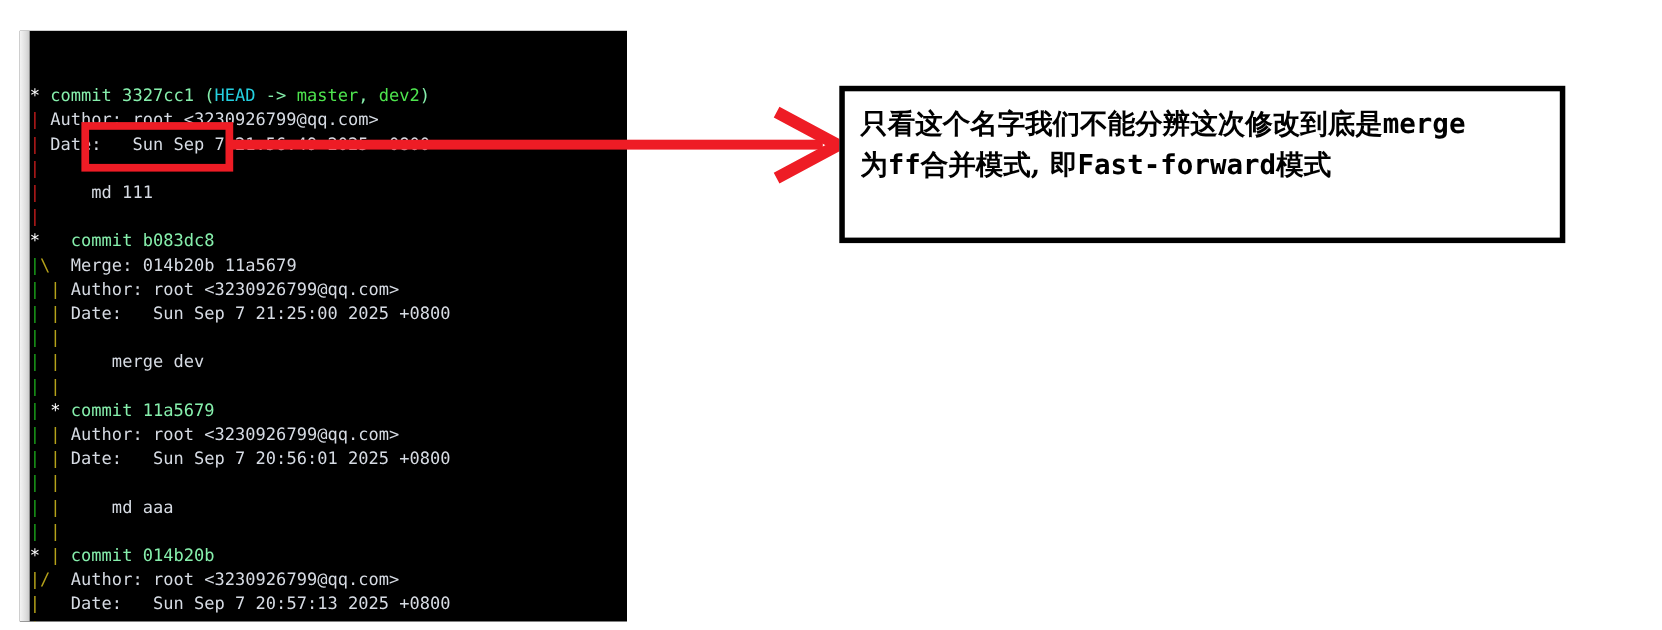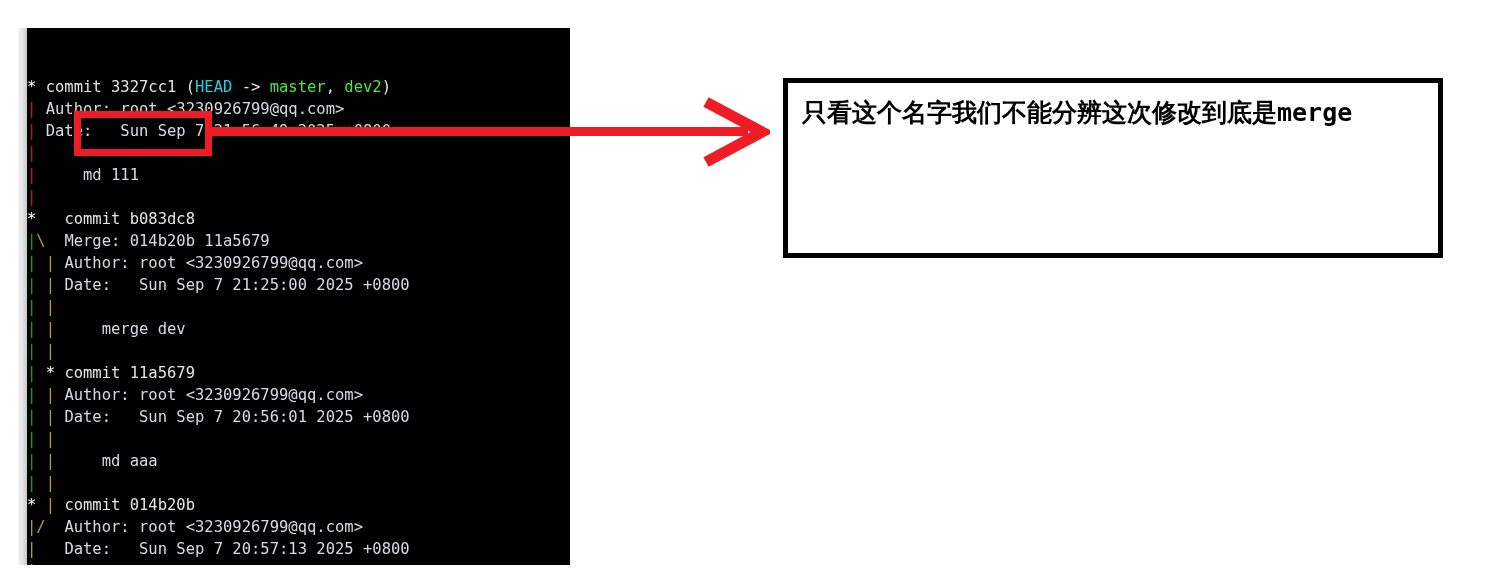--- a/index.html
+++ b/index.html
@@ -50,21 +50,21 @@
     white-space: pre;
     color: #d6dbe3;
   }
   .tline {
     height: 22px;
     white-space: pre;
   }
 
   
   .c-white   { color: #d6dbe3; }
-  .c-yellow  { color: #e5e5e5; }
+  .c-yellow  { color: #86efac; }
   .c-olive   { color: #b5a21a; }
   .c-green   { color: #1a9e1a; }
   .c-brgreen { color: #4ee44e; }
   .c-cyan    { color: #24d0e0; font-weight: normal; }
   .c-red     { color: #c01c1c; }
   .c-star    { color: #ffffff; }
 
   
   #highlight-box {
     position: absolute;
@@ -93,25 +93,24 @@
     width: 70px;
     height: 72px;
   }
 
   
   #callout-box {
     position: absolute;
     left: 763px;
     top: 78px;
     width: 660px;
-    height: 180px;
+    height: 143px;
     background: #ffffff;
     border: 5px solid #000000;
     box-sizing: border-box;
-    margin-left: 20px;
   }
   #callout-text {
     position: absolute;
     left: 14px;
     top: 11px;
     right: 10px;
     font-family: "DejaVu Serif", serif;
     font-weight: bold;
     font-size: 25px;
     line-height: 37px;
@@ -138,14 +137,15 @@
 <div id="highlight-box"></div>
 
 <div id="arrow-line"></div>
 <svg id="arrow-head" viewBox="0 0 70 72">
   <polyline points="6,6 62,36 6,66" fill="none" stroke="#ee1c25" stroke-width="11" stroke-linecap="butt" stroke-linejoin="miter"></polyline>
 </svg>
 
 <div id="callout-box">
   <div id="callout-text">
     <div><span>只看这个名字我们不能分辨这次修改到底是</span><span class="mono">merge</span></div>
+    <div><span>为</span><span class="mono">ff</span><span>合并模式, 即</span><span class="mono">Fast-forward</span><span>模式</span></div>
   </div>
 </div>
 
 </body></html>

